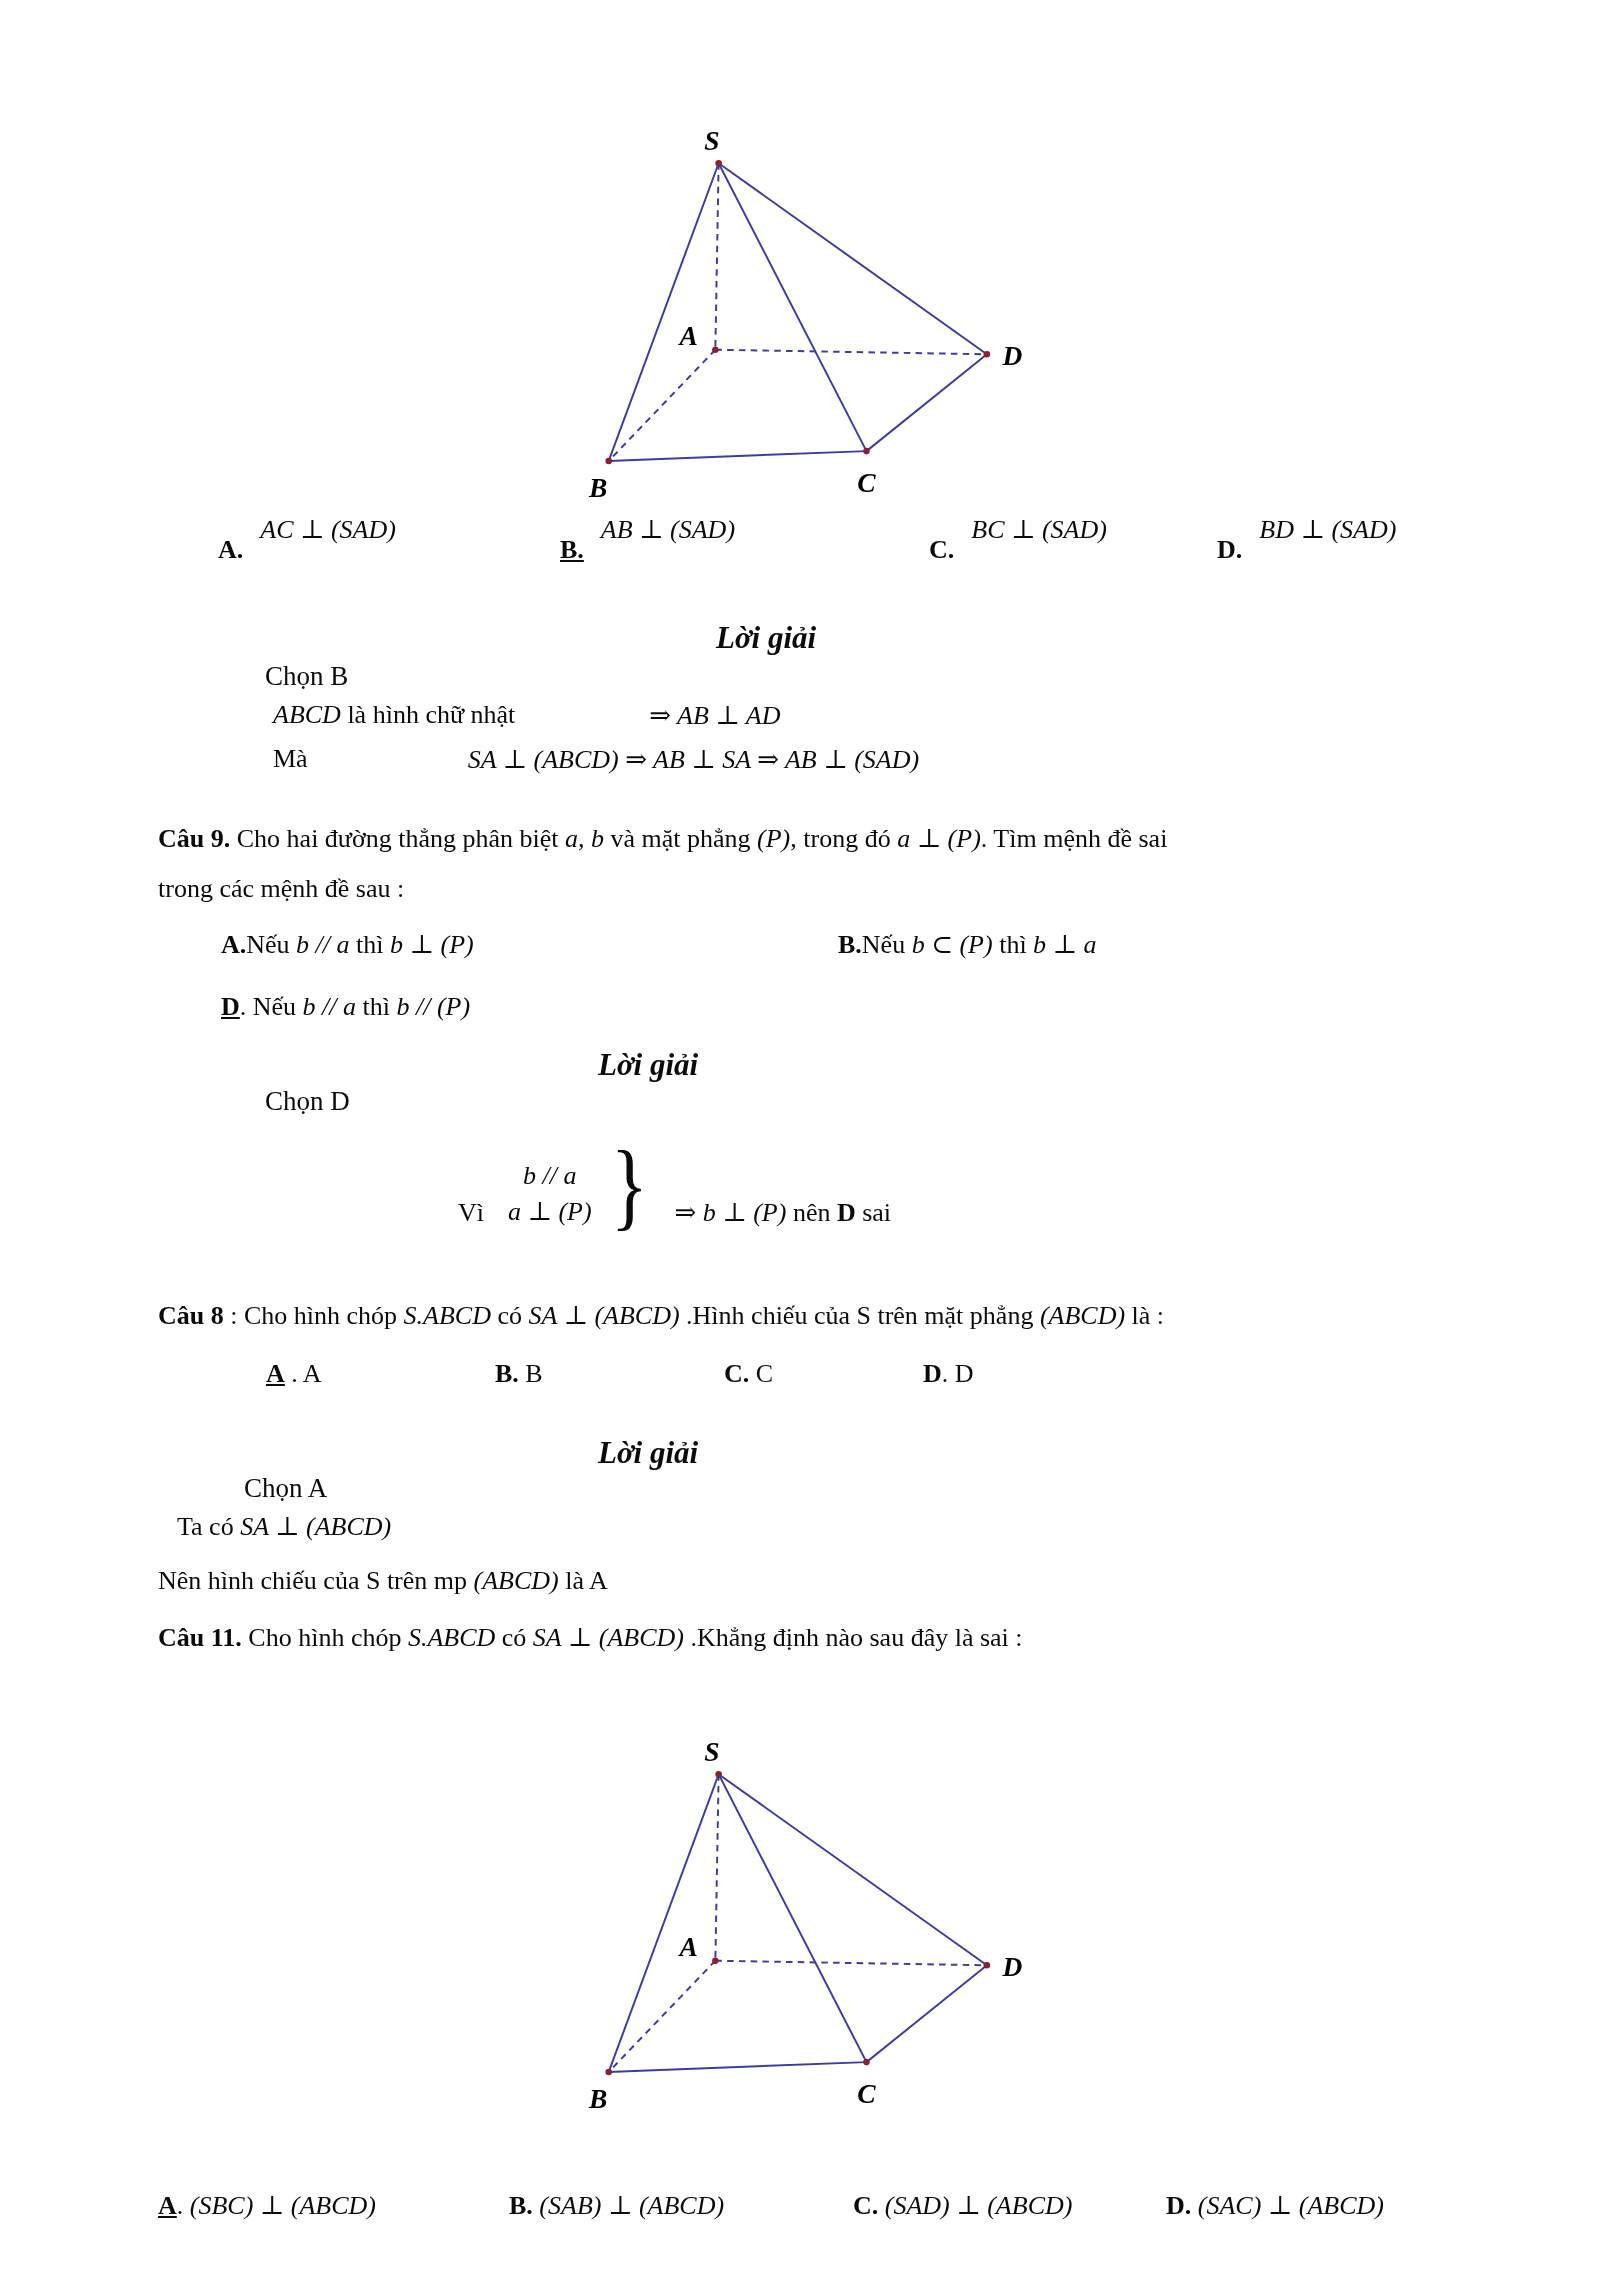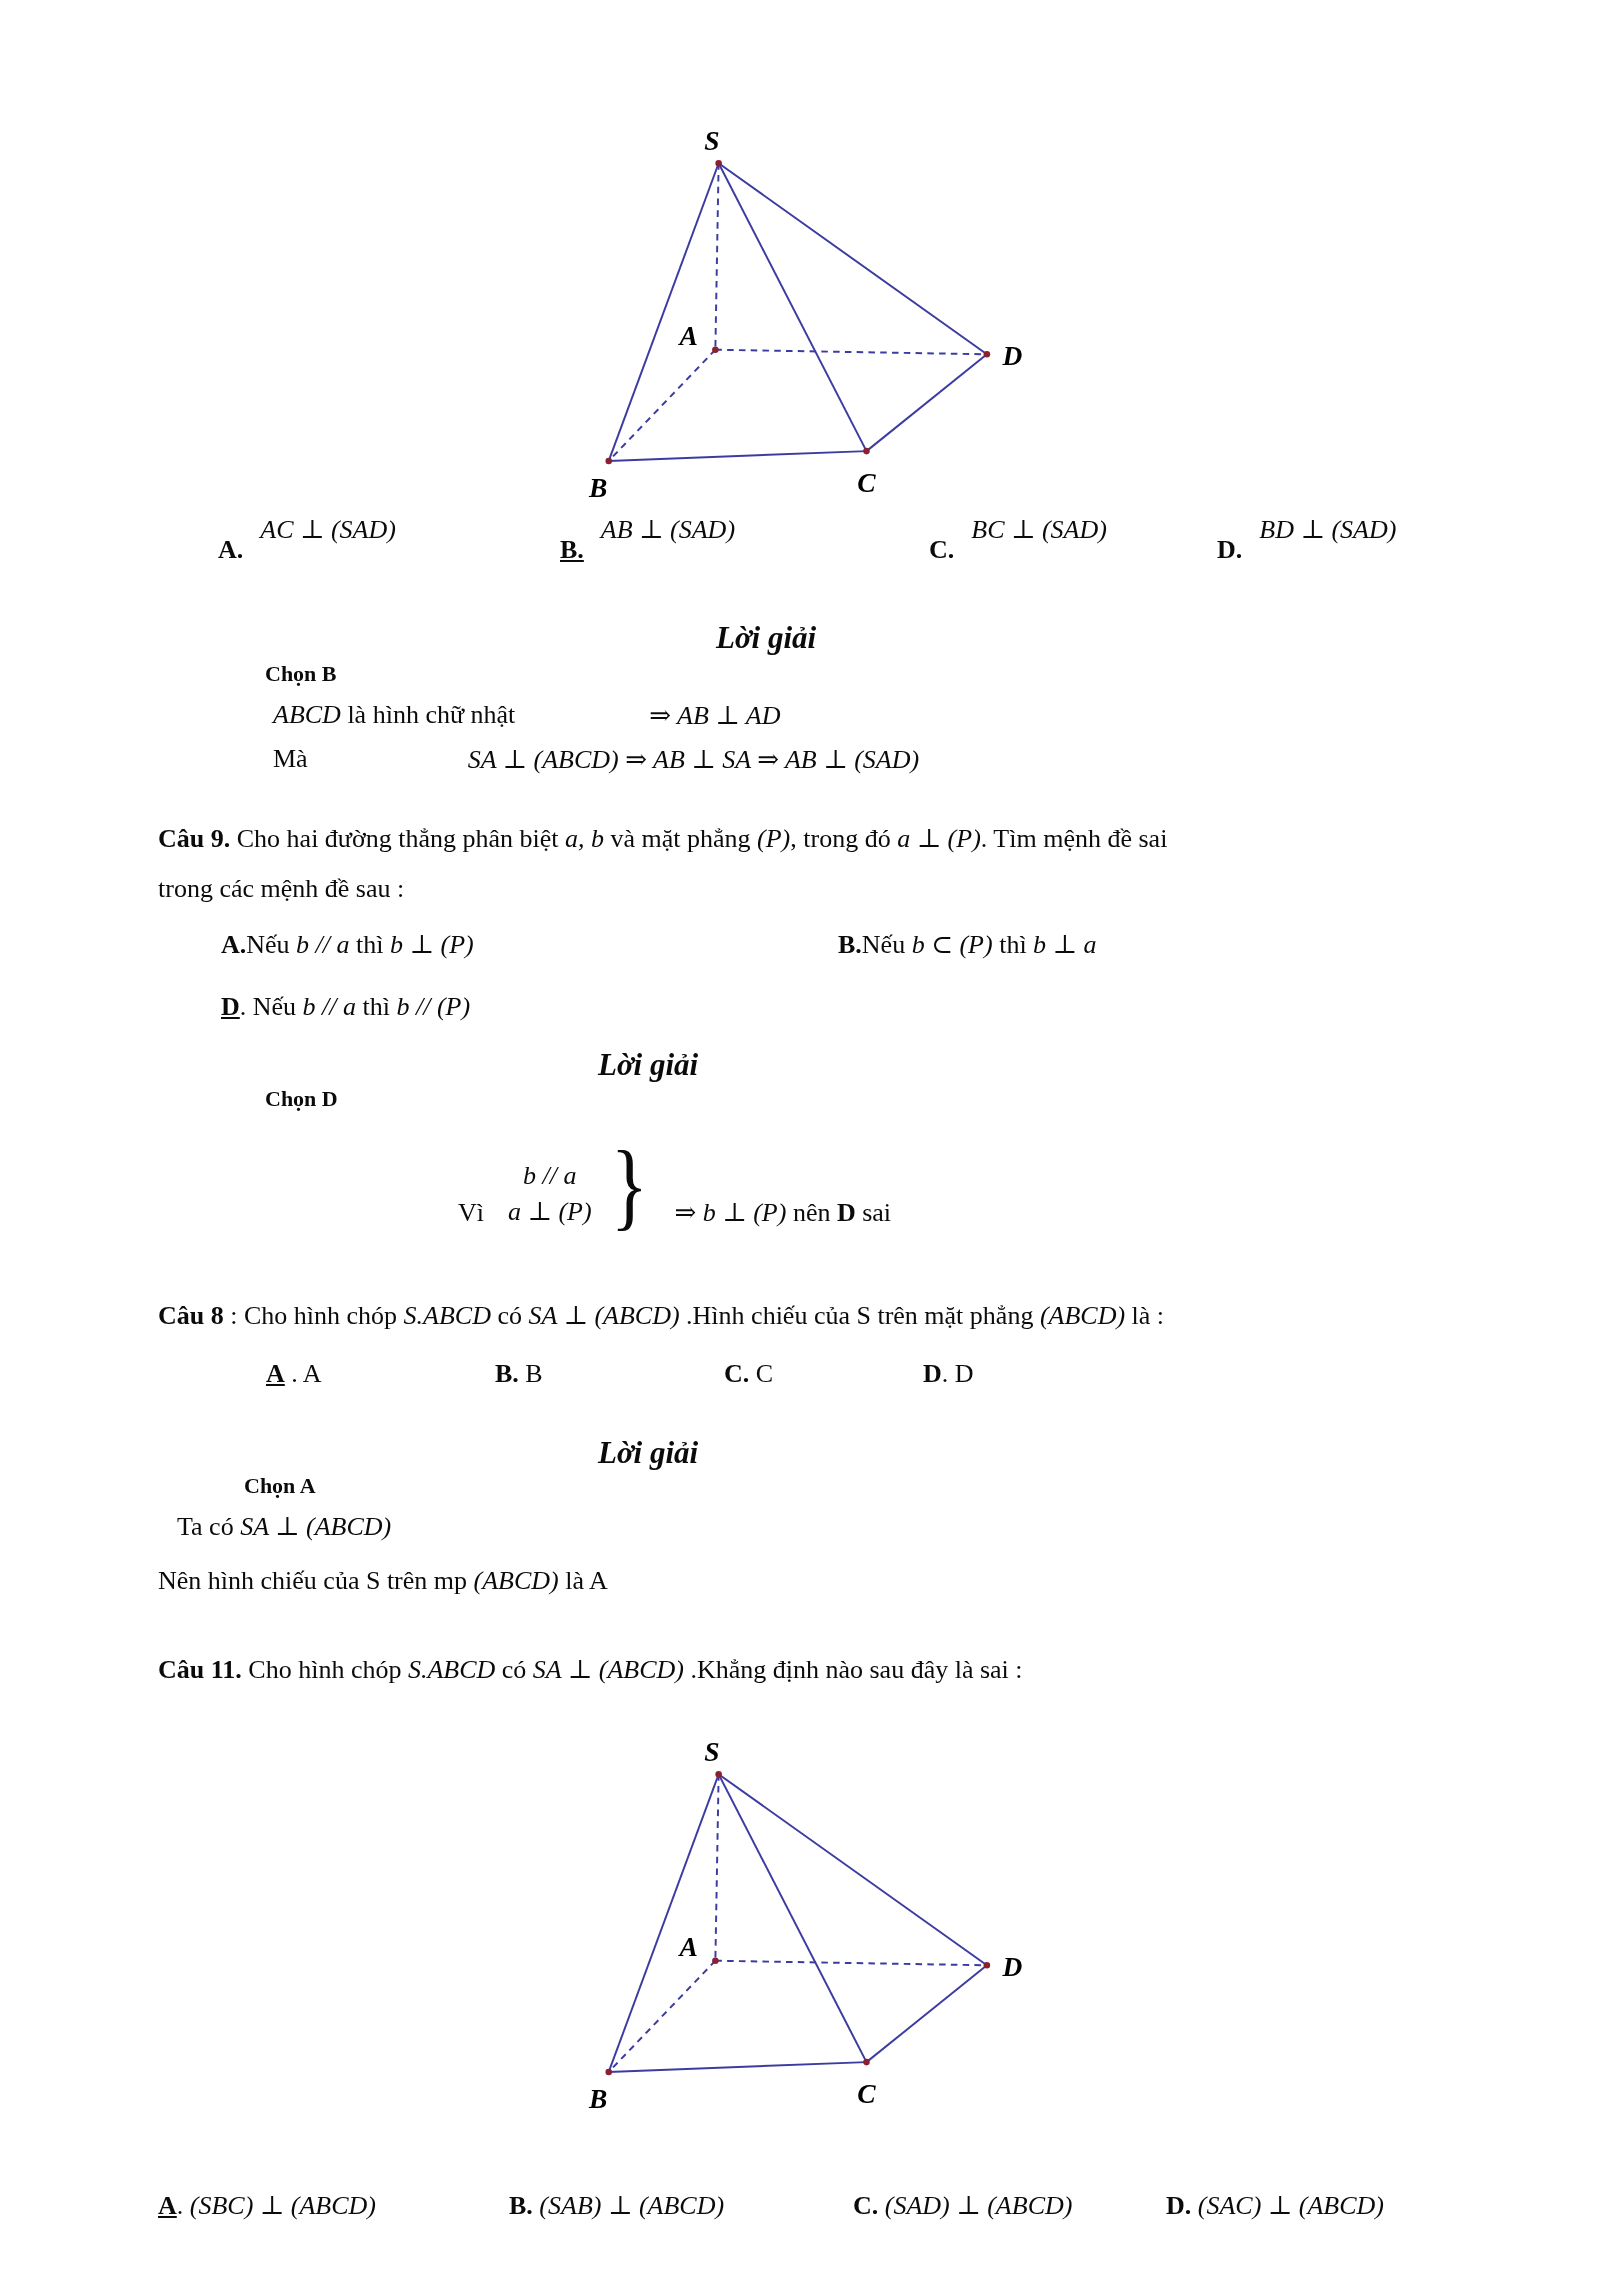--- a/index.html
+++ b/index.html
@@ -12,21 +12,21 @@
     overflow:hidden;
   }
   section { position:absolute; white-space:nowrap; }
 
   .seg-t { font-style:normal; }
   .seg-m { font-style:italic; font-family:"Liberation Serif","DejaVu Serif",serif; }
   .seg-b { font-weight:bold; }
   .seg-bu { font-weight:bold; text-decoration:underline; }
 
   .sol-heading { font-weight:bold; font-style:italic; font-size:31px; }
-  .choice { font-weight:bold; font-size:22px; }
+  .choice { font-weight:normal; font-size:27px; }
 
   
   #q8-options { top:534px; left:218px; display:flex; align-items:flex-end; }
   .q8-opt { display:inline-block; }
   .q8-opt .opt-label { font-weight:bold; }
   .q8-opt .opt-label.u { text-decoration:underline; }
   .q8-opt .opt-math { font-style:italic; display:inline-block; position:relative; top:-19.6px; margin-left:10.5px; }
   #q8-opt-a { width:342px; }
   #q8-opt-b { width:369px; }
   #q8-opt-c { width:288px; }
@@ -51,21 +51,21 @@
   
   #q10-header  { top:1300px; left:158px; }
   #q10-options { top:1359px; left:266px; display:flex; }
   #q10-opt-a { width:229px; } #q10-opt-b { width:229px; } #q10-opt-c { width:199px; }
   #q10-loigiai { top:1435px; left:598px; }
   #q10-chon    { top:1473px; left:244px; }
   #q10-line1   { top:1511px; left:177px; }
   #q10-line2   { top:1566px; left:158px; }
 
   
-  #q11-header  { top:1622px; left:158px;margin-top:32px; }
+  #q11-header  { top:1622px; left:158px; }
   #q11-options { top:2190px; left:158px; display:flex; }
   #q11-opt-a { width:351px; } #q11-opt-b { width:344px; } #q11-opt-c { width:313px; }
 
   
   #diagram1 { top:124px;  left:576px; }
   #diagram2 { top:1735px; left:576px; }
 </style>
 </head>
 <body>
 

